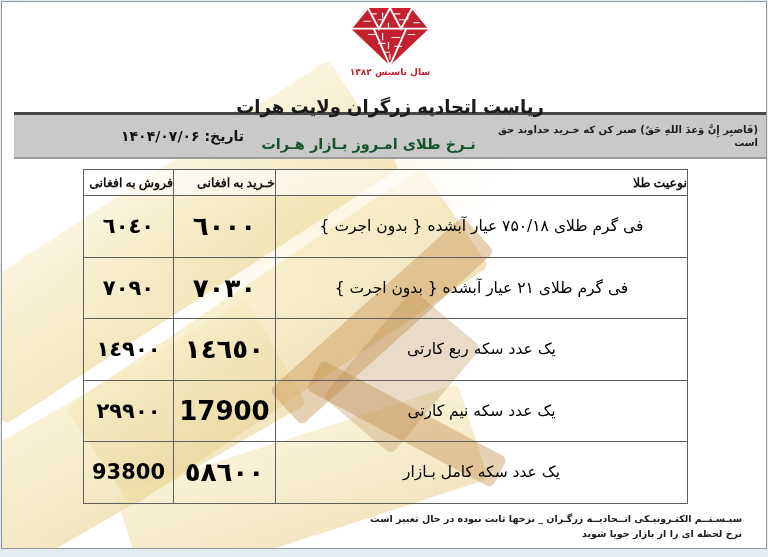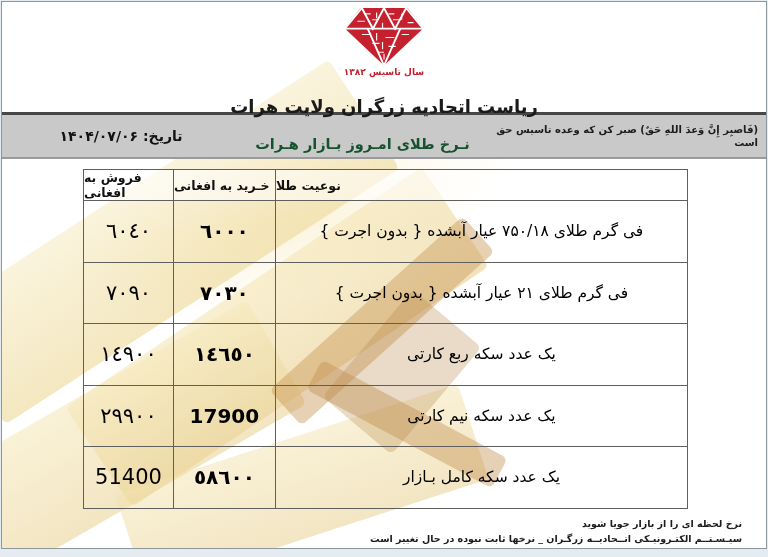--- a/index.html
+++ b/index.html
@@ -22,59 +22,59 @@
   .wm { position: absolute; border-radius: 6px; }
   .wm1 { left: -70px; top: 20px;  width: 470px; height: 130px; transform: rotate(-33deg); background: linear-gradient(180deg, #f8eecb, #eedb9e); opacity: .65; }
   .wm2 { left: 60px;  top: 120px; width: 430px; height: 120px; transform: rotate(-34deg); background: linear-gradient(180deg, #f5e6b4, #e8cf8e); opacity: .6; }
   .wm3 { left: -80px; top: 230px; width: 380px; height: 120px; transform: rotate(-30deg); background: linear-gradient(180deg, #f6e9bd, #ead498); opacity: .6; }
   .wm4 { left: 120px; top: 280px; width: 360px; height: 100px; transform: rotate(-18deg); background: linear-gradient(180deg, #f3e3ae, #e6cc87); opacity: .5; }
   .wm5 { left: 250px; top: 140px; width: 260px; height: 48px;  transform: rotate(-42deg); background: #c99a58; opacity: .45; }
   .wm6 { left: 300px; top: 250px; width: 210px; height: 34px;  transform: rotate(28deg);  background: #c08d4c; opacity: .4; }
   .wm7 { left: 40px;  top: -10px; width: 480px; height: 150px; transform: rotate(-15deg); background: radial-gradient(ellipse at center, #faf1d4 0%, rgba(250,241,212,0) 70%); opacity: .9; }
   .wm8 { left: 330px; top: 170px; width: 140px; height: 90px;  transform: rotate(-50deg); background: #b7884a; opacity: .3; }
 
-  .content { position: relative; z-index: 1; }
+  .content { position: relative; z-index: 1; padding-left: 12px; }
 
   
   .masthead { text-align: center; padding-top: 3px; height: 110px; }
   .logo-wrap { line-height: 0; }
   .logo-wrap svg { display: inline-block; }
   .est-year { color: #c5202e; font-size: 9px; font-weight: bold; margin-top: 1px; line-height: 1.1; }
   .org-title { font-size: 18px; font-weight: bold; color: #1a1a1a; letter-spacing: .5px; margin-top: 18px; }
 
   
   .info-bar {
     display: flex; align-items: center;
     height: 47px;
     background: #c9c9c9;
     border-top: 3px solid #474747;
     border-bottom: 2px solid #9a9a9a;
     padding: 0 8px;
   }
   .verse { width: 265px; font-size: 10px; font-weight: bold; color: #1c1c1c; text-align: right; line-height: 1.3; }
   .bar-title { flex: 1; text-align: center; font-size: 14.5px; font-weight: bold; color: #14532d; margin-top: 16px; }
-  .date-block { width: 222px; font-size: 14px; font-weight: bold; color: #111; text-align: center; line-height: 1.5; direction: rtl; }
+  .date-block { width: 222px; font-size: 14px; font-weight: bold; color: #111; text-align: right; line-height: 1.5; direction: rtl; }
 
   
   table.prices {
     border-collapse: collapse;
     width: 605px;
     margin: 10px 78px 0 0;
     background: transparent;
   }
   table.prices th, table.prices td { border: 1.5px solid #5f5f5f; }
   table.prices thead th {
     height: 26px; font-size: 12.5px; font-weight: bold;
     background: rgba(255,255,255,.55);
-    text-align: left; color: #111;
+    text-align: right; color: #111; font-family: Liberation Serif, serif;
   }
   table.prices td { height: 61.5px; text-align: center; vertical-align: middle; color: #000; }
   td.cell-type { width: 413px; font-size: 15.5px; font-weight: normal; }
-  td.cell-buy  { width: 102px; font-size: 20px; font-weight: bold; }
-  td.cell-sell { width: 90px;  font-size: 21px; font-weight: normal; }
+  td.cell-buy  { width: 102px; font-size: 26px; font-weight: bold; }
+  td.cell-sell { width: 90px;  font-size: 21px; font-weight: bold; }
 
   
   .page-footer {
     margin-top: 7px;
     padding-left: 0; padding-right: 24px;
     text-align: right;
     font-size: 9.5px; font-weight: bold; color: #1b1b1b;
     line-height: 1.65;
   }
 </style>
@@ -112,21 +112,21 @@
             <path d="M44,52 h10 M58,50 v10 M66,56 h10"></path>
             <path d="M52,64 h8 M60,66 v8"></path>
           </g>
         </svg>
         <div class="est-year">سال تاسیس ۱۳۸۲</div>
       </div>
       <h1 class="org-title">ریاست اتحادیه زرگران ولایت هرات</h1>
     </header>
 
     <div class="info-bar">
-      <div class="verse">(فَاصبِر إِنَّ وَعدَ اللهِ حَقٌ) صبر کن که وعده تاسیس حق است</div>
+      <div class="verse">(فَاصبِر إِنَّ وَعدَ اللهِ حَقٌ) صبر کن که خـرید خداوند حق است</div>
       <div class="bar-title">نـرخ طلای امـروز بـازار هـرات</div>
       <div class="date-block">
         <div>تاریخ: ۱۴۰۴/۰۷/۰۶</div>
       </div>
     </div>
 
     <table class="prices">
       <thead>
         <tr>
           <th>نوعیت طلا</th>
@@ -151,24 +151,24 @@
             <td class="cell-sell">١٤٩٠٠</td>
           </tr>
           <tr>
             <td class="cell-type">یک عدد سکه نیم کارتی</td>
             <td class="cell-buy">17900</td>
             <td class="cell-sell">٢٩٩٠٠</td>
           </tr>
           <tr>
             <td class="cell-type">یک عدد سکه کامل بـازار</td>
             <td class="cell-buy">٥٨٦٠٠</td>
-            <td class="cell-sell">51400</td>
+            <td class="cell-sell">93800</td>
           </tr>
         </tbody>
     </table>
 
     <footer class="page-footer">
+      <div>سیـسـتــم الکتـرونیـکی اتــحادیــه زرگـران _ نرخها ثابت نبوده در حال تغییر است</div>
       <div>نرخ لحظه ای را از بازار جویا شوید</div>
-      <div>سیـسـتــم الکتـرونیـکی اتــحادیــه زرگـران _ نرخها ثابت نبوده در حال تغییر است</div>
     </footer>
 
   </div>
 </div>
 
 </body></html>

